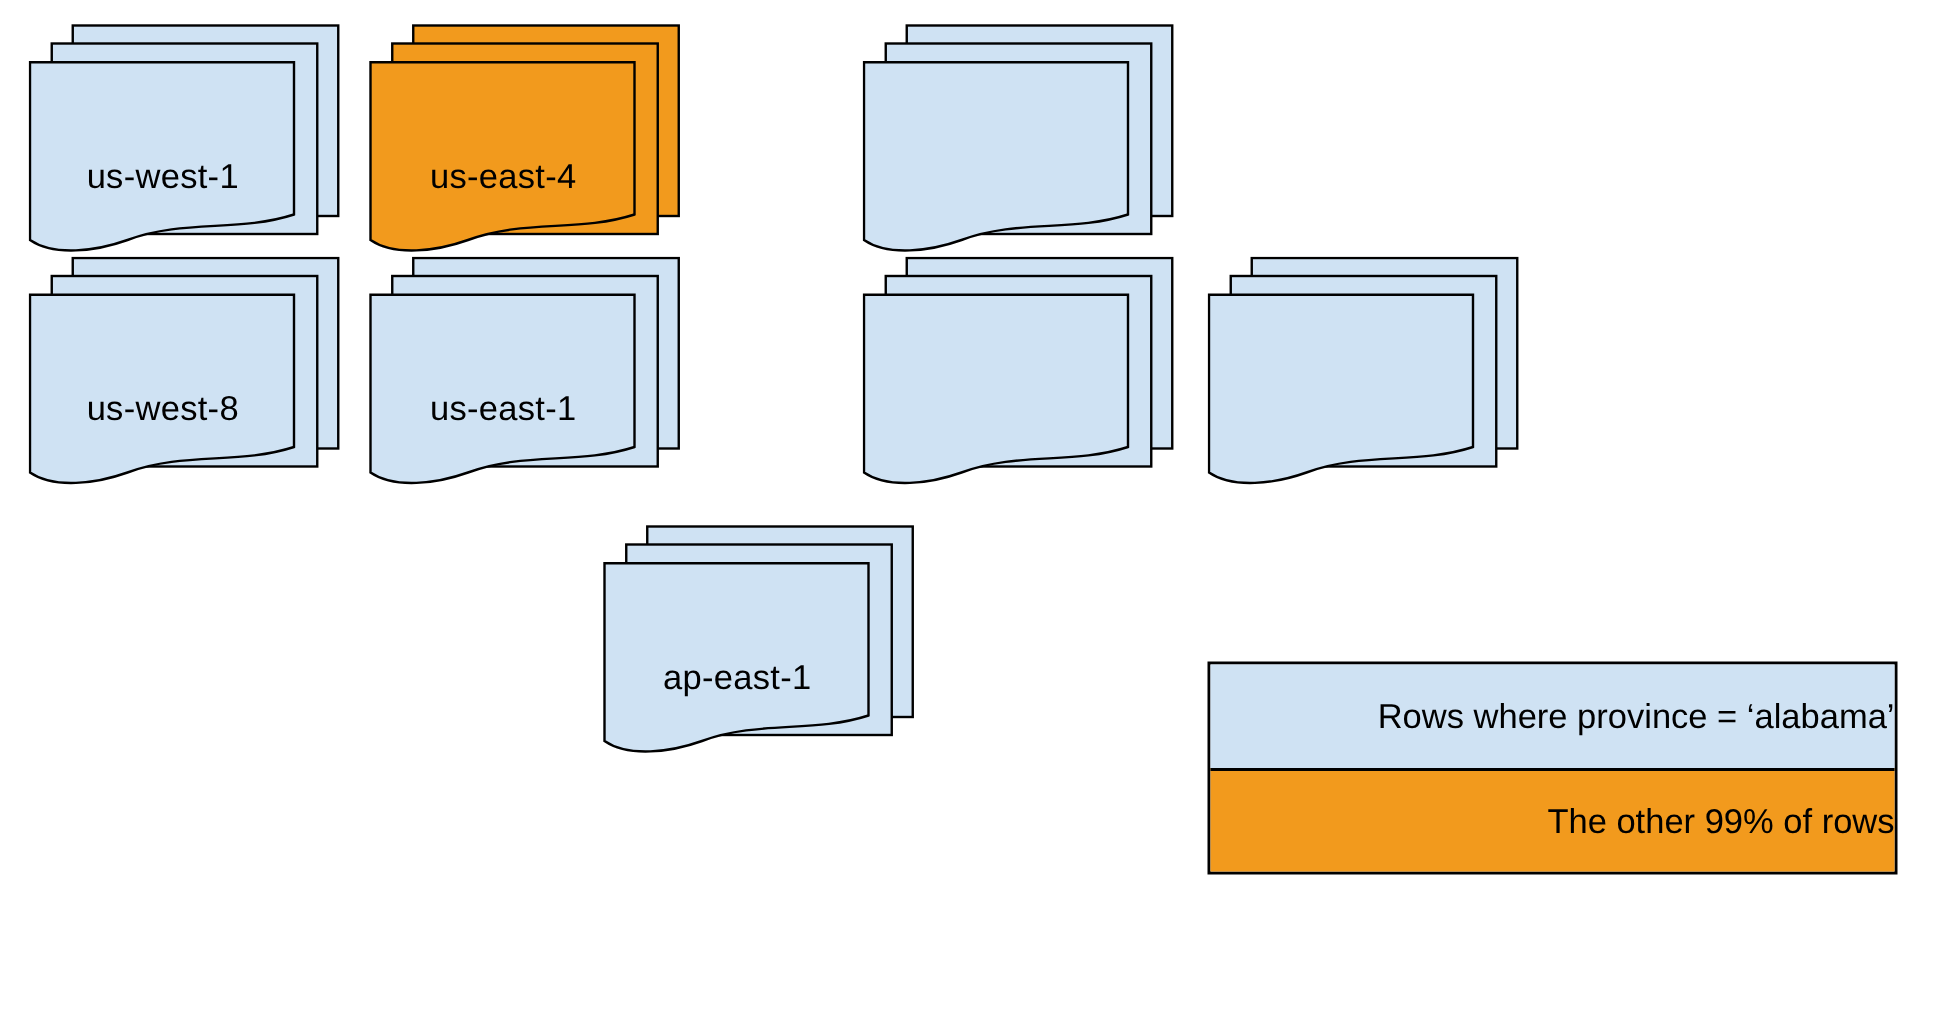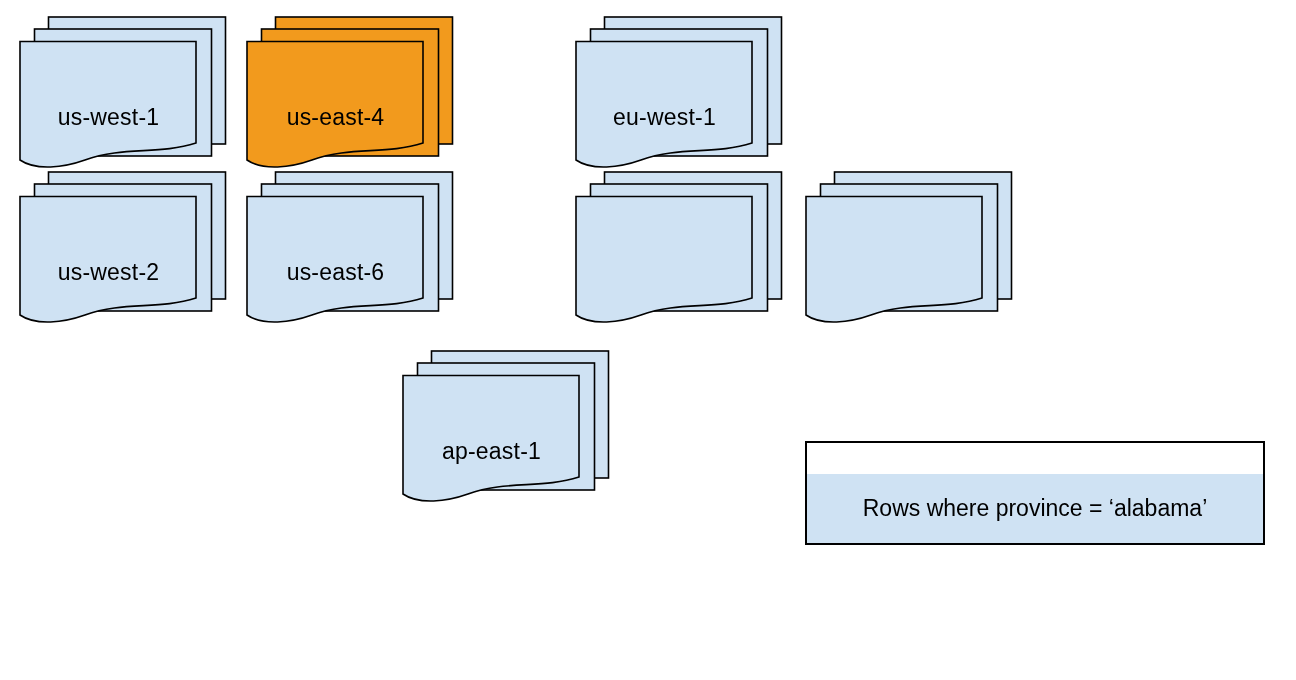--- a/index.html
+++ b/index.html
@@ -47,25 +47,24 @@
     top: 441px;
     width: 460px;
     border: 2px solid var(--outline);
     box-sizing: border-box;
   }
   .legend-row {
     height: 69px;
     background: var(--v);
     display: flex;
     align-items: center;
-    justify-content: center;
+    justify-content: flex-end;
     font-size: 23px;
     color: #000000;
     box-sizing: border-box;
-    margin-top: 31px;
   }
   .legend-row + .legend-row {
     border-top: 2px solid var(--outline);
   }
 </style>
 </head>
 <body>
 
 <div id="canvas">
 
@@ -86,40 +85,39 @@
     </svg>
     <div class="label">us-east-4</div>
   </div>
 
   <div class="stack v-blue" style="left:575px; top:16px">
     <svg width="208" height="157" viewBox="0 0 208 157">
       <rect class="pg" x="29.5" y="1" width="177" height="127"></rect>
       <rect class="pg" x="15.5" y="13" width="177" height="127"></rect>
       <path class="pg" d="M 1 25.5 L 177 25.5 L 177 127 C 140 139, 104 130, 66 144 C 45 151.5, 17 155, 1 144 Z"></path>
     </svg>
-    <div class="label">eu-west-1</div>
   </div>
 
 
   <div class="stack v-blue" style="left:19px; top:171px">
     <svg width="208" height="157" viewBox="0 0 208 157">
       <rect class="pg" x="29.5" y="1" width="177" height="127"></rect>
       <rect class="pg" x="15.5" y="13" width="177" height="127"></rect>
       <path class="pg" d="M 1 25.5 L 177 25.5 L 177 127 C 140 139, 104 130, 66 144 C 45 151.5, 17 155, 1 144 Z"></path>
     </svg>
-    <div class="label">us-west-2</div>
+    <div class="label">us-west-8</div>
   </div>
 
   <div class="stack v-blue" style="left:246px; top:171px">
     <svg width="208" height="157" viewBox="0 0 208 157">
       <rect class="pg" x="29.5" y="1" width="177" height="127"></rect>
       <rect class="pg" x="15.5" y="13" width="177" height="127"></rect>
       <path class="pg" d="M 1 25.5 L 177 25.5 L 177 127 C 140 139, 104 130, 66 144 C 45 151.5, 17 155, 1 144 Z"></path>
     </svg>
-    <div class="label">us-east-6</div>
+    <div class="label">us-east-1</div>
   </div>
 
   <div class="stack v-blue" style="left:575px; top:171px">
     <svg width="208" height="157" viewBox="0 0 208 157">
       <rect class="pg" x="29.5" y="1" width="177" height="127"></rect>
       <rect class="pg" x="15.5" y="13" width="177" height="127"></rect>
       <path class="pg" d="M 1 25.5 L 177 25.5 L 177 127 C 140 139, 104 130, 66 144 C 45 151.5, 17 155, 1 144 Z"></path>
     </svg>
   </div>
 
@@ -138,15 +136,18 @@
       <path class="pg" d="M 1 25.5 L 177 25.5 L 177 127 C 140 139, 104 130, 66 144 C 45 151.5, 17 155, 1 144 Z"></path>
     </svg>
     <div class="label">ap-east-1</div>
   </div>
 
 
   <div class="legend">
     <div class="legend-row v-blue">
       <span>Rows where province = ‘alabama’</span>
     </div>
+    <div class="legend-row v-orange">
+      <span>The other 99% of rows</span>
+    </div>
   </div>
 
 </div>
 
 </body></html>

